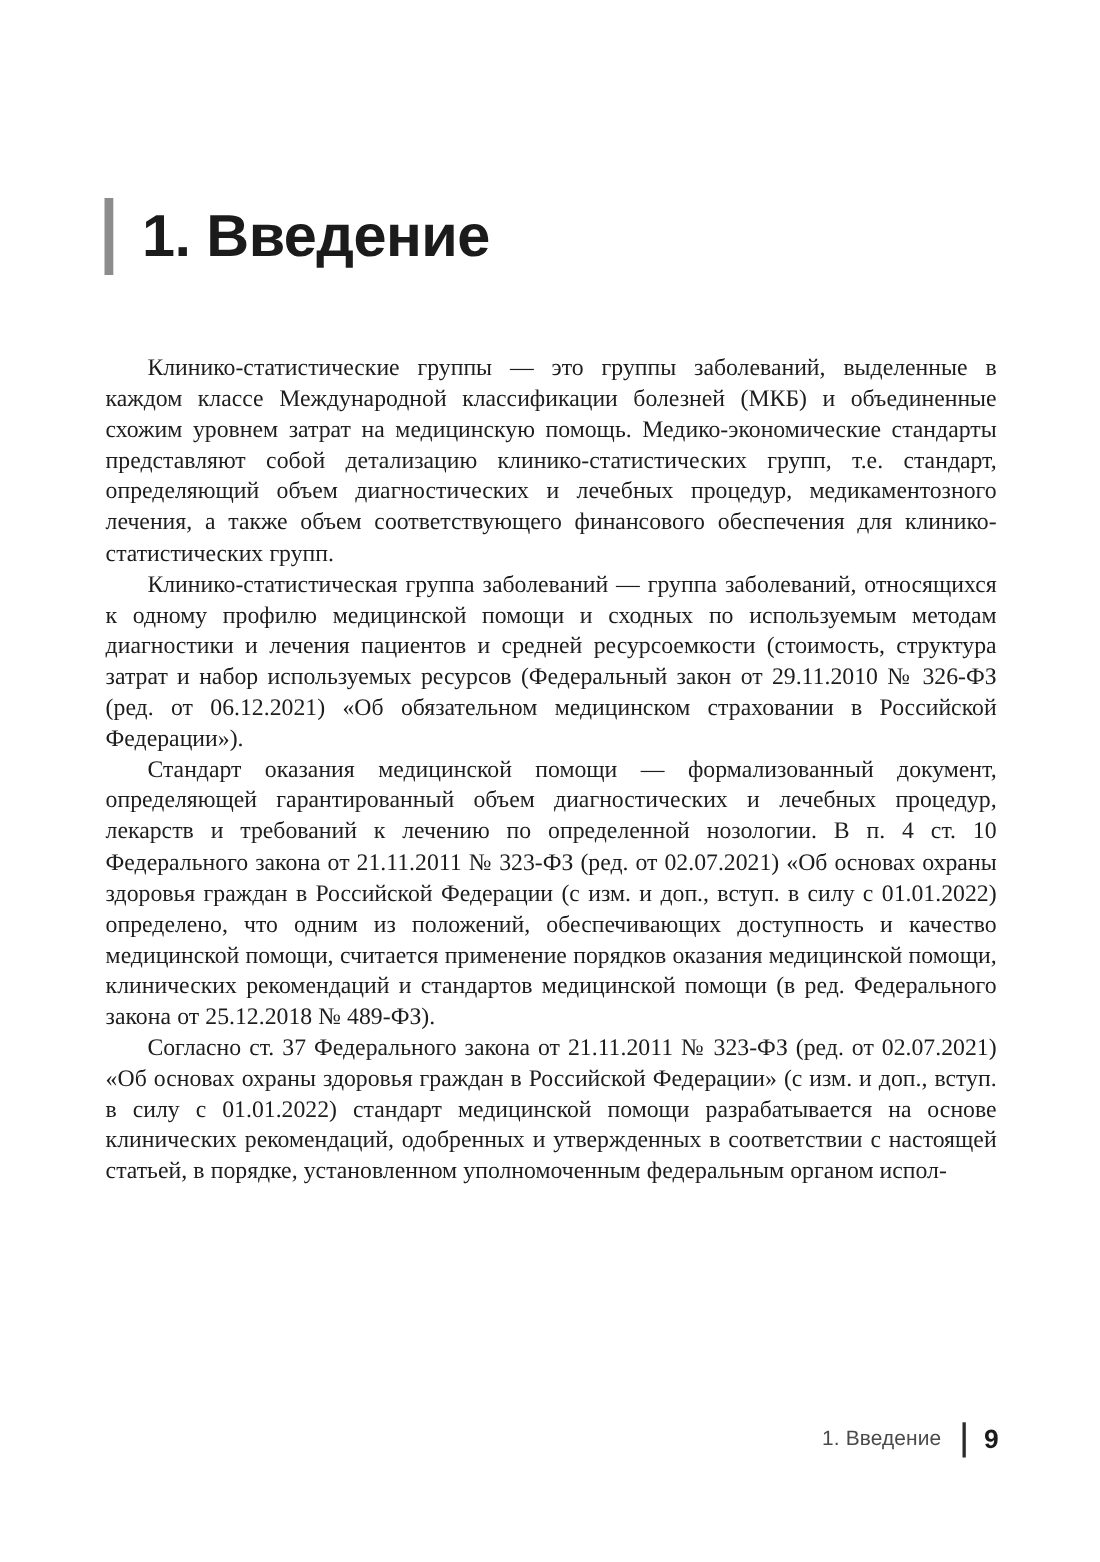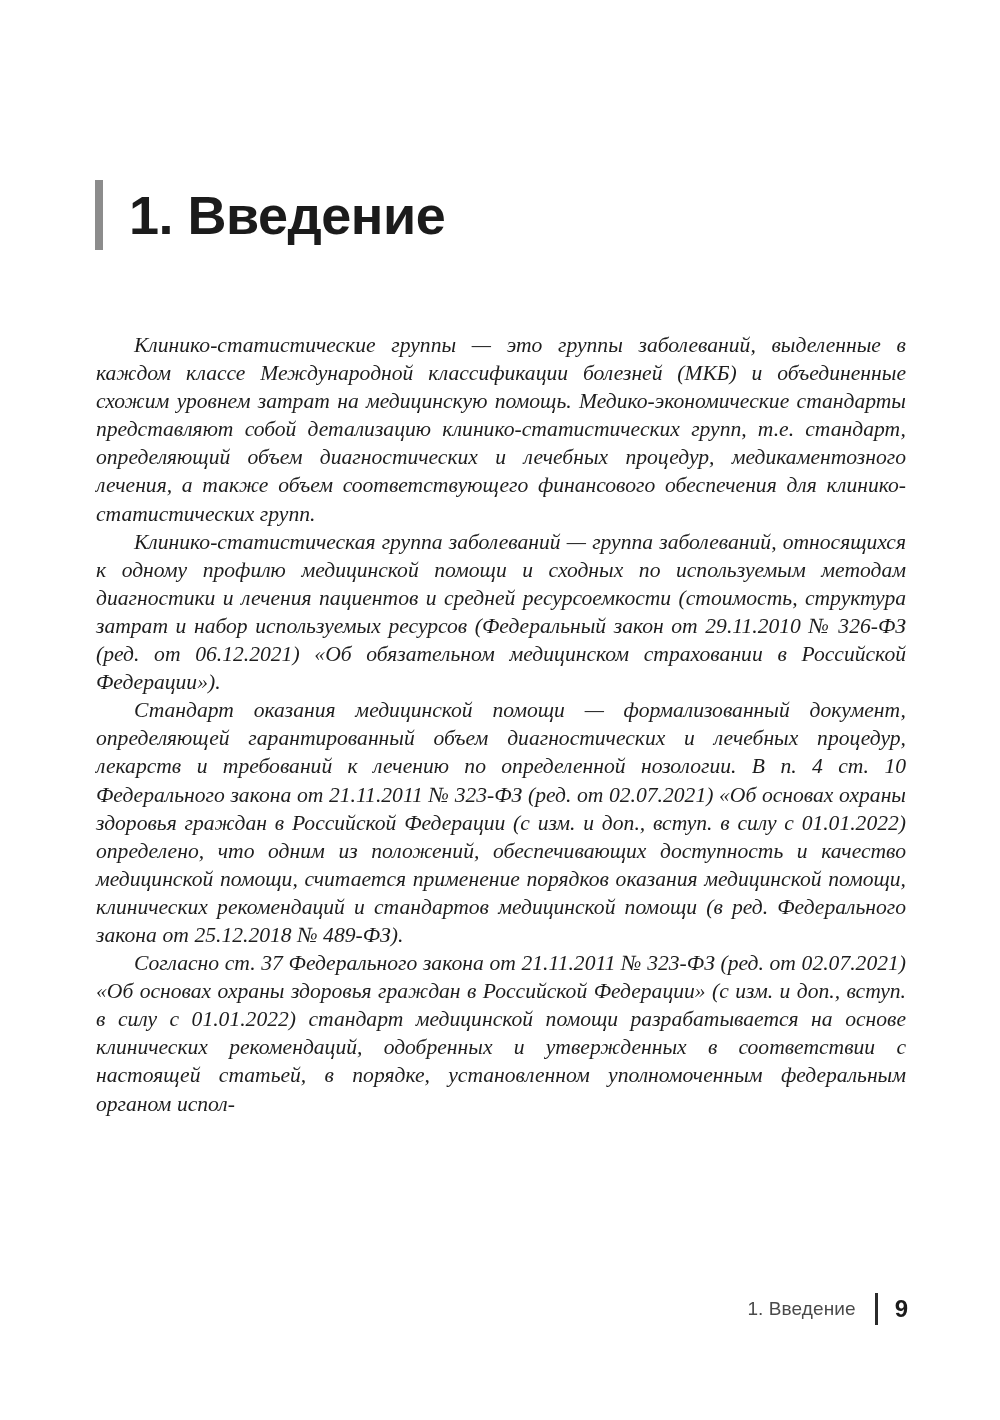--- a/index.html
+++ b/index.html
@@ -49,23 +49,22 @@
     letter-spacing: -0.5px;
     color: #1b1b1b;
     padding-left: 26px;
     white-space: nowrap;
   }
 
   
   .text-column {
     position: absolute;
     left: 96px;
-    top: 331px;
+    top: 320px;
     width: 810px;
-    font-style: italic;
   }
   .body-paragraph {
     margin: 0;
     font-size: 21.6px;
     line-height: 28.1px;
     text-align: justify;
     text-justify: inter-word;
     text-indent: 38px;
     color: #1d1d1d;
     hyphens: manual;

